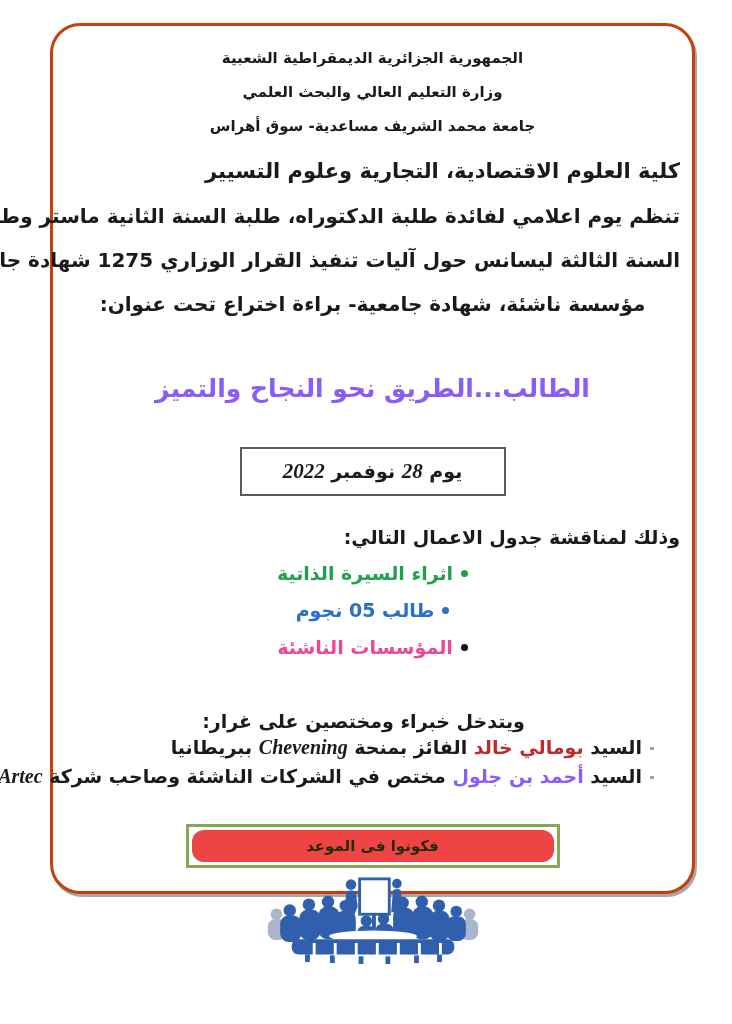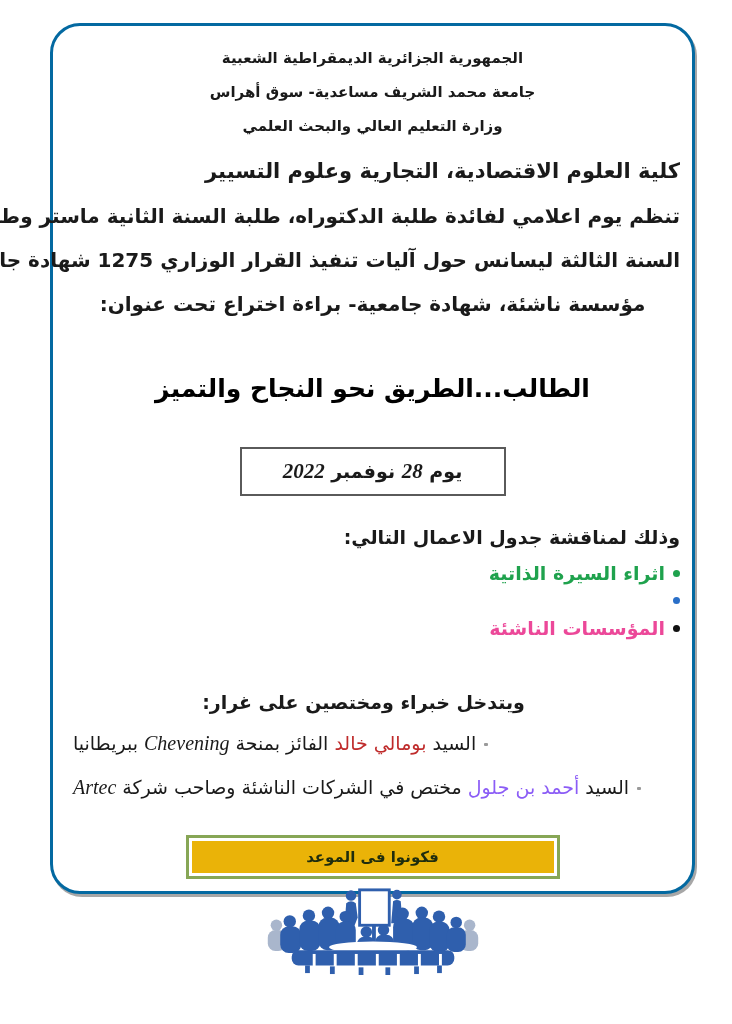--- a/index.html
+++ b/index.html
@@ -2,45 +2,45 @@
 <html lang="ar" dir="rtl"><head>
 <meta charset="utf-8">
 <style>
   html,body{margin:0;padding:0;}
   body{
     width:732px;height:1024px;position:relative;background:#ffffff;
     font-family:"DejaVu Sans",sans-serif;color:#1a1a1a;overflow:hidden;
   }
   .frame{
     position:absolute;left:50px;top:23px;width:645px;height:871px;
-    box-sizing:border-box;border:3px solid #0369a1;border-radius:30px;
+    box-sizing:border-box;border:3px solid #c2410c;border-radius:30px;
     box-shadow:2px 3px 0 rgba(60,60,60,.45);
     padding:22px 12px 0 12px;background:#fff;
   }
   .hdr-line{text-align:center;font-size:15px;font-weight:bold;line-height:20px;margin-bottom:14px;}
   .hdr-faculty{text-align:right;font-size:21px;font-weight:bold;line-height:26px;margin-top:22px;}
   .intro{margin-top:10px;font-size:20px;font-weight:bold;}
   .intro div{text-align:center;line-height:44px;white-space:nowrap;}
   .main-title{text-align:center;font-size:25px;font-weight:bold;margin-top:28px;letter-spacing:.2px;}
   .date-box{
     width:262px;margin:44px auto 0 auto;border:2px solid #5a5a5a;
     text-align:center;padding:10px 0;font-size:19px;font-weight:bold;background:#fff;
   }
   .date-num{font-family:"Liberation Serif",serif;font-style:italic;font-size:21px;}
   .agenda-heading{text-align:right;font-size:19px;font-weight:bold;margin-top:30px;}
   .agenda-list{margin-top:12px;}
   .agenda-item{
-    display:flex;flex-direction:row;align-items:center;
+    display:flex;flex-direction:row;justify-content:center;align-items:center;
     gap:8px;font-size:19px;font-weight:bold;line-height:26px;margin-top:11px;
   }
   .bullet-dot{width:7px;height:7px;border-radius:50%;flex:0 0 auto;}
   .speakers{margin-top:50px;padding-right:26px;padding-left:8px;}
   .speakers-heading{text-align:center;font-size:19px;font-weight:bold;}
   .speaker-line{
-    text-align:left;font-size:19px;font-weight:normal;margin-top:17px;
+    text-align:right;font-size:19px;font-weight:bold;margin-top:2px;
     line-height:27px;white-space:nowrap;position:relative;
   }
   .dash-marker{
     display:inline-block;width:4px;height:3px;background:#9a9a9a;
     vertical-align:middle;margin-left:8px;border-radius:1px;
   }
   .latin{font-family:"Liberation Serif",serif;font-style:italic;font-size:20px;}
   .banner{
     width:374px;margin:34px auto 0 auto;border:3px solid;
     padding:3px;box-sizing:border-box;background:#fff;
@@ -51,69 +51,70 @@
   }
   .clipart-wrap{text-align:center;margin-top:8px;}
   .clipart-wrap svg{display:inline-block;}
 </style>
 </head>
 <body>
 
 <div class="frame">
 
   <div class="hdr-line">الجمهورية الجزائرية الديمقراطية الشعبية</div>
+  <div class="hdr-line">وزارة التعليم العالي والبحث العلمي</div>
   <div class="hdr-line">جامعة محمد الشريف مساعدية- سوق أهراس</div>
-  <div class="hdr-line">وزارة التعليم العالي والبحث العلمي</div>
   <div class="hdr-faculty">كلية العلوم الاقتصادية، التجارية وعلوم التسيير</div>
 
   <div class="intro">
     <div>تنظم يوم اعلامي لفائدة طلبة الدكتوراه، طلبة السنة الثانية ماستر وطلبة</div>
     <div>السنة الثالثة ليسانس حول آليات تنفيذ القرار الوزاري 1275 شهادة جامعية-</div>
     <div>مؤسسة ناشئة، شهادة جامعية- براءة اختراع تحت عنوان:</div>
   </div>
 
-  <div class="main-title" style="color: #000000; margin-top: 48px;">الطالب...الطريق نحو النجاح والتميز</div>
+  <div class="main-title" style="color: #8b5cf6; margin-top: 48px;">الطالب...الطريق نحو النجاح والتميز</div>
 
   <div class="date-box" style="border-color: rgb(90, 90, 90);">
     <span>يوم</span>
     <span class="date-num">28</span>
     <span>نوفمبر</span>
     <span class="date-num">2022</span>
   </div>
 
   <div class="agenda-heading">وذلك لمناقشة جدول الاعمال التالي:</div>
 
   <div class="agenda-list">
     <div class="agenda-item">
       <span class="bullet-dot" style="background-color: rgb(31, 162, 77);"></span>
       <span style="color: rgb(31, 162, 77);">اثراء السيرة الذاتية</span>
     </div>
     <div class="agenda-item">
       <span class="bullet-dot" style="background-color: rgb(42, 111, 200);"></span>
+      <span style="color: rgb(42, 111, 200);">طالب 05 نجوم</span>
     </div>
     <div class="agenda-item">
       <span class="bullet-dot" style="background-color: rgb(17, 17, 17);"></span>
       <span style="color: #ec4899;">المؤسسات الناشئة</span>
     </div>
   </div>
 
   <div class="speakers">
     <div class="speakers-heading">ويتدخل خبراء ومختصين على غرار:</div>
 
     <div class="speaker-line">
       <span class="dash-marker"></span><span>السيد </span><span style="color: rgb(191, 43, 43);">بومالي خالد</span><span> الفائز بمنحة </span><span class="latin">Chevening</span><span> ببريطانيا</span>
     </div>
 
     <div class="speaker-line">
       <span class="dash-marker"></span><span>السيد </span><span style="color: #8b5cf6;">أحمد بن جلول</span><span> مختص في الشركات الناشئة وصاحب شركة </span><span class="latin">Artec</span><span></span>
     </div>
   </div>
 
   <div class="banner" style="border-color: rgb(135, 166, 86);">
-    <div class="banner-inner" style="color: rgb(31, 45, 14); background-color: #eab308;">فكونوا فى الموعد</div>
+    <div class="banner-inner" style="color: rgb(31, 45, 14); background-color: #ef4444; border-radius: 12px;">فكونوا فى الموعد</div>
   </div>
 
   <div class="clipart-wrap">
     <svg width="224" height="88" viewBox="0 0 230 92" style="color:#2f5fad">
 
       <circle cx="14" cy="40" r="6" fill="#a9b6cc"></circle>
       <rect x="5" y="45" width="19" height="22" rx="8" fill="#a9b6cc"></rect>
       <circle cx="216" cy="40" r="6" fill="#a9b6cc"></circle>
       <rect x="206" y="45" width="19" height="22" rx="8" fill="#a9b6cc"></rect>
 

